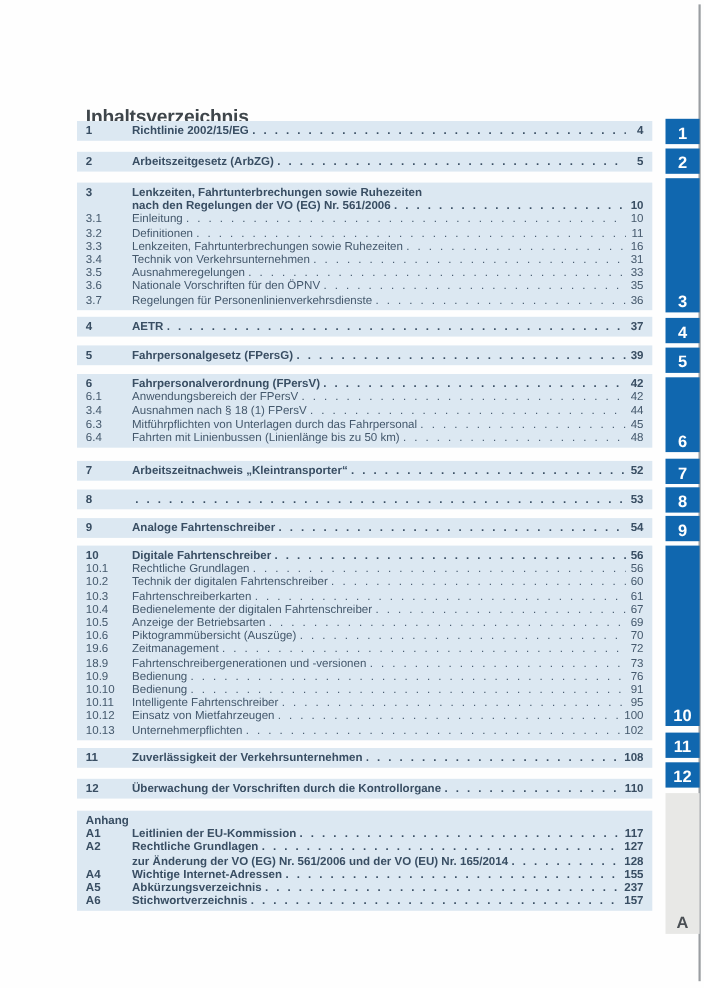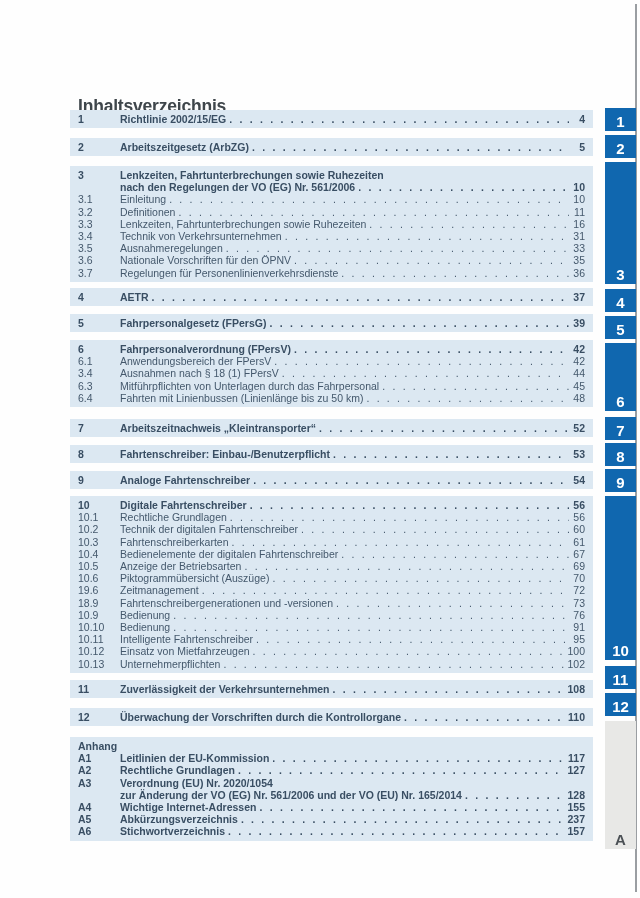--- a/index.html
+++ b/index.html
@@ -173,21 +173,20 @@
         <div class="row bold">
           <span class="num">7</span>
           <span class="ttl">Arbeitszeitnachweis „Kleintransporter“</span>
           <span class="dots">. . . . . . . . . . . . . . . . . . . . . . . . . . . . . . . . . . . . . . . . . . . . . . . . . . . . . . . . . . . . . . . . . . . . . . . . . . . . . . . . . . . . . . . . . . . . . . . . . . . . . . . . . . . . . . . . . . . . . . . . . . . . . . . . . . . . . . . . . . . . . . . . . . . . . . . . . . . . . . . . </span>
           <span class="pg">52</span>
         </div>
       </div>
       <div class="block" style="top: 445px;">
         <div class="row bold">
           <span class="num">8</span>
-          <span class="ttl">Fahrtenschreiber: Einbau-/Benutzerpflicht</span>
           <span class="dots">. . . . . . . . . . . . . . . . . . . . . . . . . . . . . . . . . . . . . . . . . . . . . . . . . . . . . . . . . . . . . . . . . . . . . . . . . . . . . . . . . . . . . . . . . . . . . . . . . . . . . . . . . . . . . . . . . . . . . . . . . . . . . . . . . . . . . . . . . . . . . . . . . . . . . . . . . . . . . . . . </span>
           <span class="pg">53</span>
         </div>
       </div>
       <div class="block" style="top: 471px;">
         <div class="row bold">
           <span class="num">9</span>
           <span class="ttl">Analoge Fahrtenschreiber</span>
           <span class="dots">. . . . . . . . . . . . . . . . . . . . . . . . . . . . . . . . . . . . . . . . . . . . . . . . . . . . . . . . . . . . . . . . . . . . . . . . . . . . . . . . . . . . . . . . . . . . . . . . . . . . . . . . . . . . . . . . . . . . . . . . . . . . . . . . . . . . . . . . . . . . . . . . . . . . . . . . . . . . . . . . </span>
           <span class="pg">54</span>
@@ -303,24 +302,20 @@
           <span class="num">A1</span>
           <span class="ttl">Leitlinien der EU-Kommission</span>
           <span class="dots">. . . . . . . . . . . . . . . . . . . . . . . . . . . . . . . . . . . . . . . . . . . . . . . . . . . . . . . . . . . . . . . . . . . . . . . . . . . . . . . . . . . . . . . . . . . . . . . . . . . . . . . . . . . . . . . . . . . . . . . . . . . . . . . . . . . . . . . . . . . . . . . . . . . . . . . . . . . . . . . . </span>
           <span class="pg">117</span>
         </div>
         <div class="row bold">
           <span class="num">A2</span>
           <span class="ttl">Rechtliche Grundlagen</span>
           <span class="dots">. . . . . . . . . . . . . . . . . . . . . . . . . . . . . . . . . . . . . . . . . . . . . . . . . . . . . . . . . . . . . . . . . . . . . . . . . . . . . . . . . . . . . . . . . . . . . . . . . . . . . . . . . . . . . . . . . . . . . . . . . . . . . . . . . . . . . . . . . . . . . . . . . . . . . . . . . . . . . . . . </span>
           <span class="pg">127</span>
-        </div>
-        <div class="row bold">
-          <span class="num">A3</span>
-          <span class="ttl">Verordnung (EU) Nr. 2020/1054</span>
         </div>
         <div class="row bold">
           <span class="num"></span>
           <span class="ttl">zur Änderung der VO (EG) Nr. 561/2006 und der VO (EU) Nr. 165/2014</span>
           <span class="dots">. . . . . . . . . . . . . . . . . . . . . . . . . . . . . . . . . . . . . . . . . . . . . . . . . . . . . . . . . . . . . . . . . . . . . . . . . . . . . . . . . . . . . . . . . . . . . . . . . . . . . . . . . . . . . . . . . . . . . . . . . . . . . . . . . . . . . . . . . . . . . . . . . . . . . . . . . . . . . . . . </span>
           <span class="pg">128</span>
         </div>
         <div class="row bold">
           <span class="num">A4</span>
           <span class="ttl">Wichtige Internet-Adressen</span>

